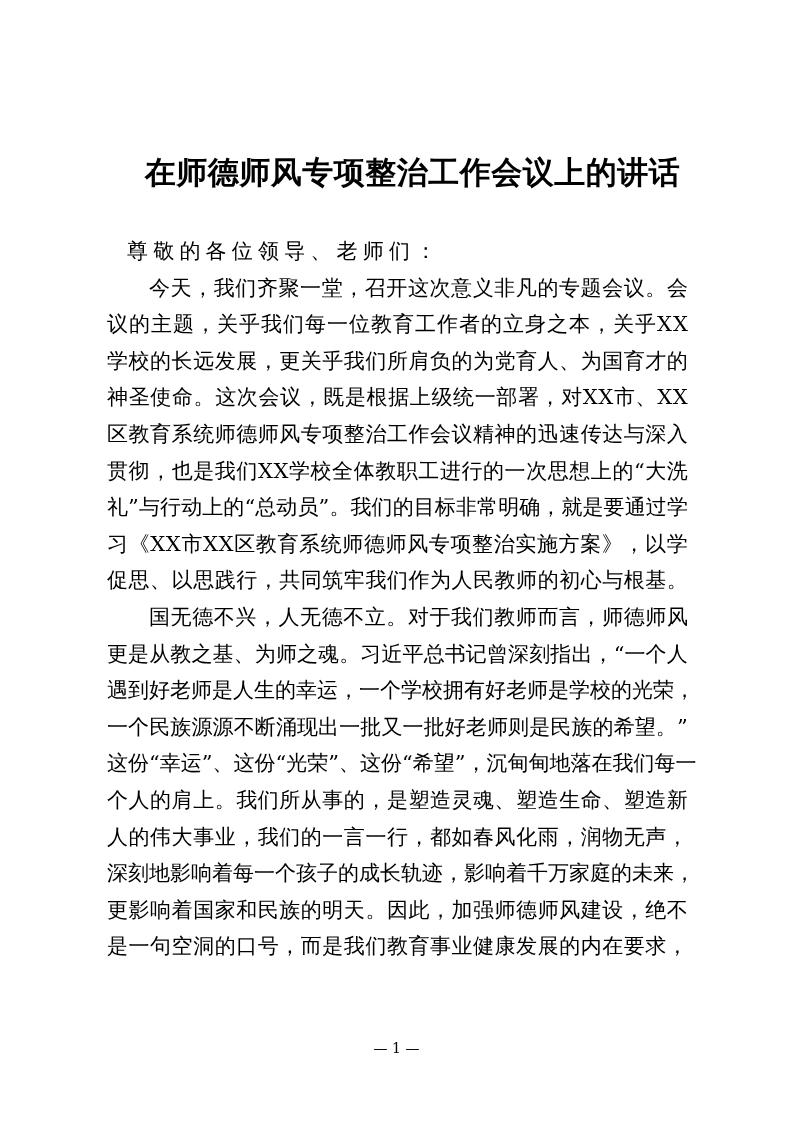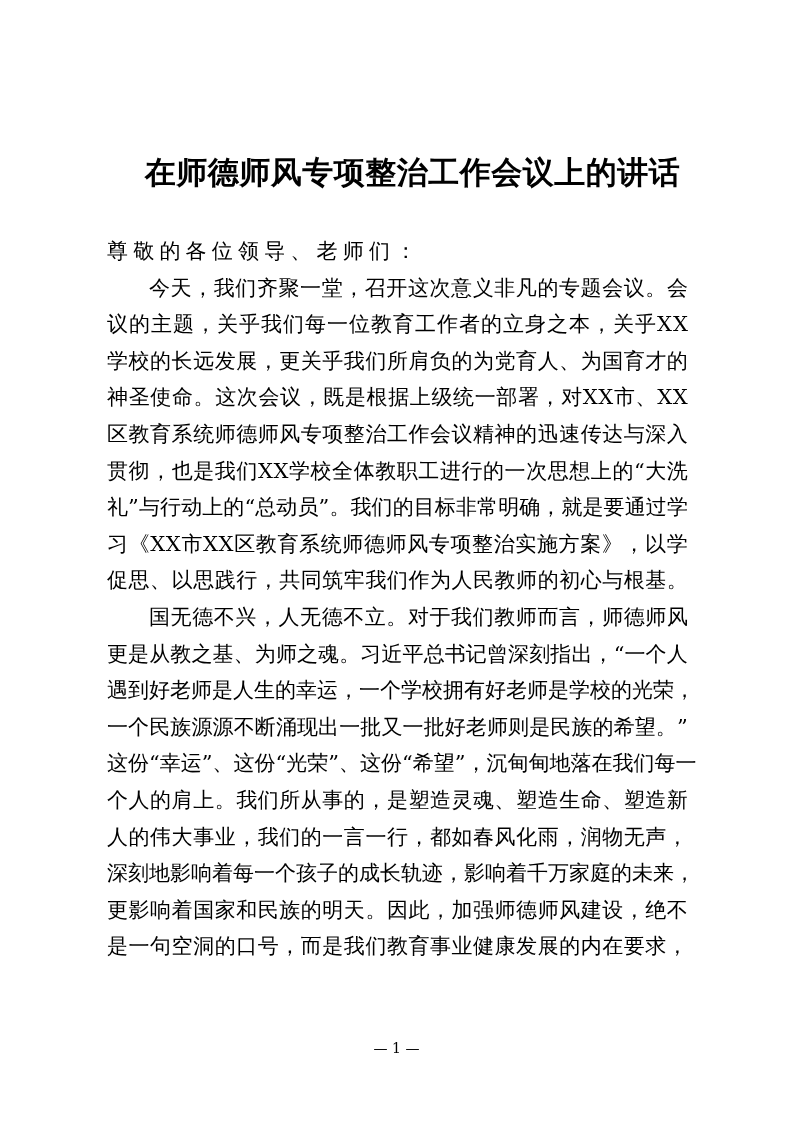--- a/index.html
+++ b/index.html
@@ -39,20 +39,21 @@
       line-height: 36.6px;
       font-size: 21px;
       white-space: nowrap;
       text-align: justify;
       text-align-last: justify;
       letter-spacing: 0;
     }
     .line.short {
       text-align-last: left;
       letter-spacing: 5.2px;
+      margin-left: 20px;
     }
     .line.indent {
       padding-left: 42px;
     }
     .page-number {
       position: absolute;
       top: 1038px;
       left: 0;
       width: 793px;
       text-align: center;

